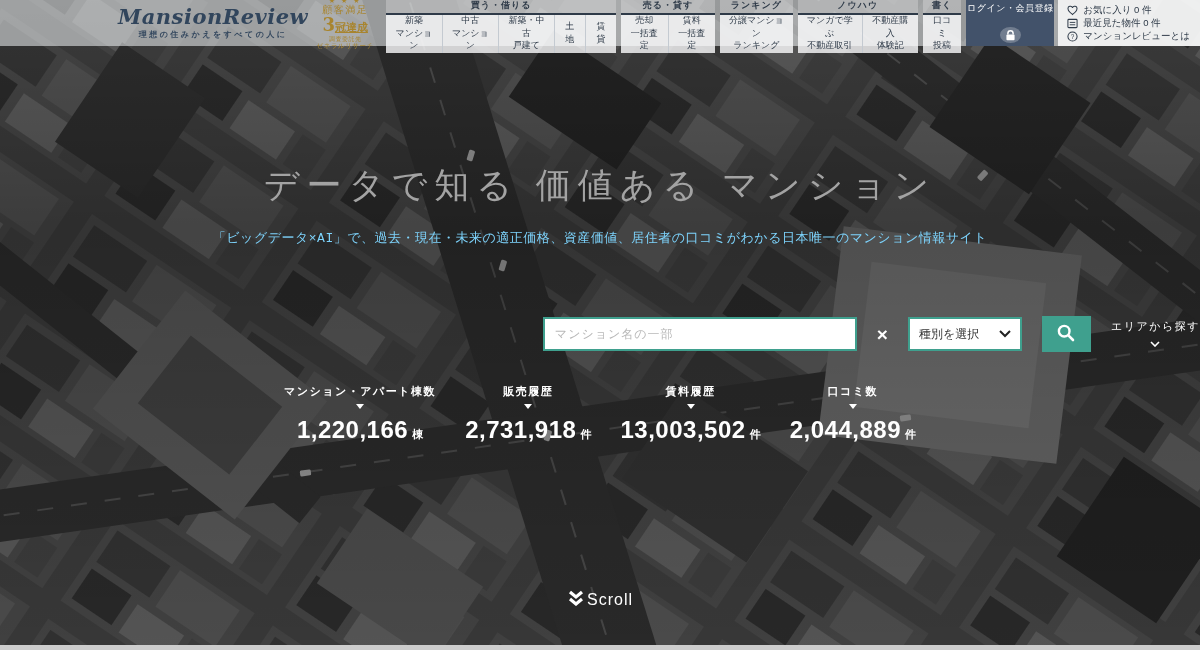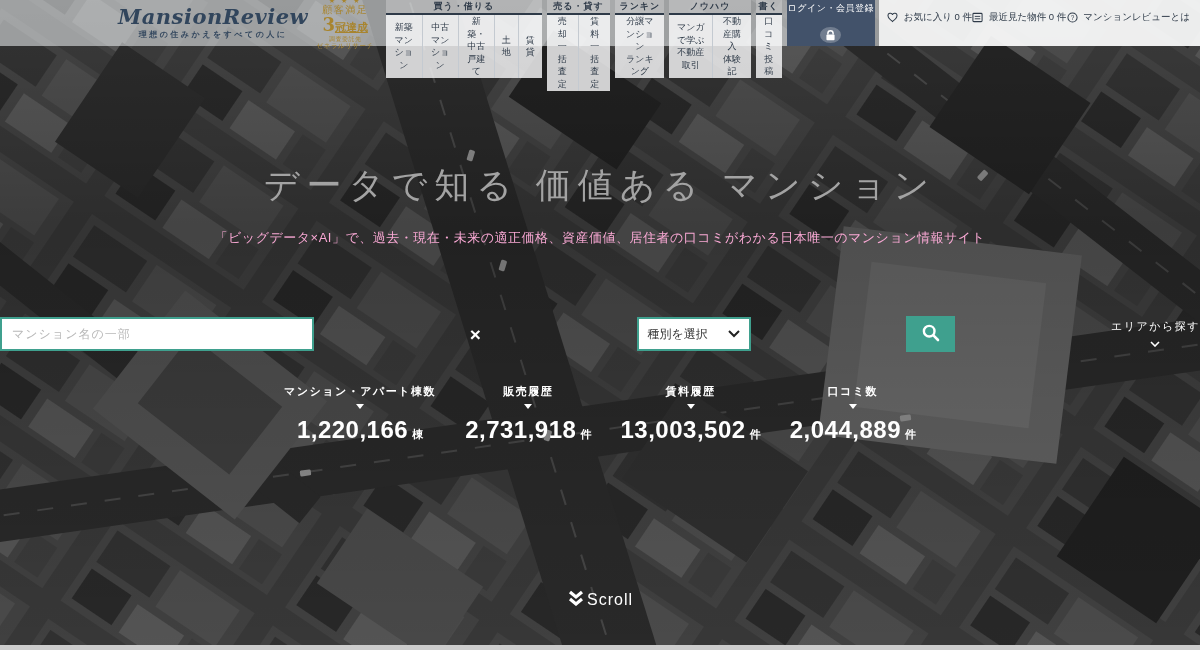--- a/index.html
+++ b/index.html
@@ -27,21 +27,21 @@
 
   .badge { width:68px; margin-left:3px; align-self:center; text-align:center; color:#a8852f; line-height:1; flex-shrink:0; }
   .badge-stars { font-size:7px; letter-spacing:2px; }
   .badge-l1 { font-size:10px; margin-top:1px; letter-spacing:1.5px; font-weight:normal; }
   .badge-l2 { margin-top:1px; font-weight:bold; }
   .badge-num { font-size:18px; font-family:"DejaVu Serif",serif; }
   .badge-l2-txt { font-size:11px;text-decoration:underline; }
   .badge-sub { font-size:6px; margin-top:2px; letter-spacing:0.5px; }
   .badge-sub2 { font-size:6.5px; margin-top:1px; letter-spacing:0.5px; }
 
-  nav { display:flex; margin-left:7px; gap:5px; align-items:stretch; }
+  nav { display:flex; margin-left:7px; gap:5px; align-items:stretch;font-family:Liberation Mono, monospace; }
   .nav-group { display:flex; flex-direction:column; }
   .nav-group-label {
     font-size:9px; color:#2e3a48; text-align:center; height:13px; line-height:13px;
     letter-spacing:1px; background:rgba(255,255,255,0.25); font-weight:bold;
   }
   .nav-group-items { flex:1; display:flex; border-top:2px solid #2e3a48; background:rgba(252,253,254,0.8); }
   .nav-item {
     display:flex; align-items:center; justify-content:center; text-align:center;
     font-size:9px; line-height:1.4; color:#2e3a48; padding:0 7px;
     white-space:pre-line; text-decoration:none; cursor:pointer;
@@ -52,38 +52,38 @@
     width:88px; margin-left:5px; border:0; background:#42526a; color:#fff;
     display:flex; flex-direction:column; align-items:center; justify-content:center;
     gap:12px; cursor:pointer; font-size:9px; letter-spacing:0.5px; flex-shrink:0;
     font-family:inherit; padding:2px 0 3px;
   }
   .lock-circle { width:21px; height:21px; border-radius:50%; background:rgba(255,255,255,0.25);
     display:flex; align-items:center; justify-content:center; }
 
   .utility {
     margin-left:4px; background:rgba(255,255,255,0.82); padding:4px 10px 16px 8px;
-    display:flex; flex-direction:row; justify-content:space-between; flex-shrink:0;
+    display:flex; flex-direction:column; justify-content:space-between; flex-shrink:0;
   }
   .util-row { display:flex; align-items:center; gap:5px; font-size:9.5px; color:#2e3a48; cursor:pointer; white-space:nowrap; }
   .u-icon { width:12px; height:12px; display:inline-flex; align-items:center; justify-content:center; }
 
   
   .hero-title {
     position:absolute; top:162px; left:0; right:0; margin:0; text-align:center;
     color:#a3a3a3; font-size:35px; font-weight:500; letter-spacing:7px; z-index:2;
   }
   .hero-subtitle {
     position:absolute; top:229px; left:0; right:0; margin:0; text-align:center;
-    color:#f9a8d4; font-size:13px; letter-spacing:0.5px; z-index:2;
+    color:#7dd3fc; font-size:13px; letter-spacing:0.5px; z-index:2;font-family:Liberation Mono, monospace;
   }
 
   .search-row {
     position:absolute; top:316px; left:0; right:0; z-index:2;
-    display:flex; justify-content:space-between; align-items:center; gap:20px;
+    display:flex; justify-content:flex-end; align-items:center; gap:20px;
   }
   .search-input {
     width:314px; height:34px; border:2px solid #3fa08e; border-radius:0;
     padding:0 10px; font-size:12px; color:#333; background:#fff; outline:none;
     font-family:inherit;
   }
   .search-input::placeholder { color:#b8b8b8; letter-spacing:1px; }
   .sep { color:#fff; font-size:19px; font-weight:bold; line-height:1; }
   .type-select {
     width:114px; height:34px; background:#fff; border:2px solid #3fa08e;

